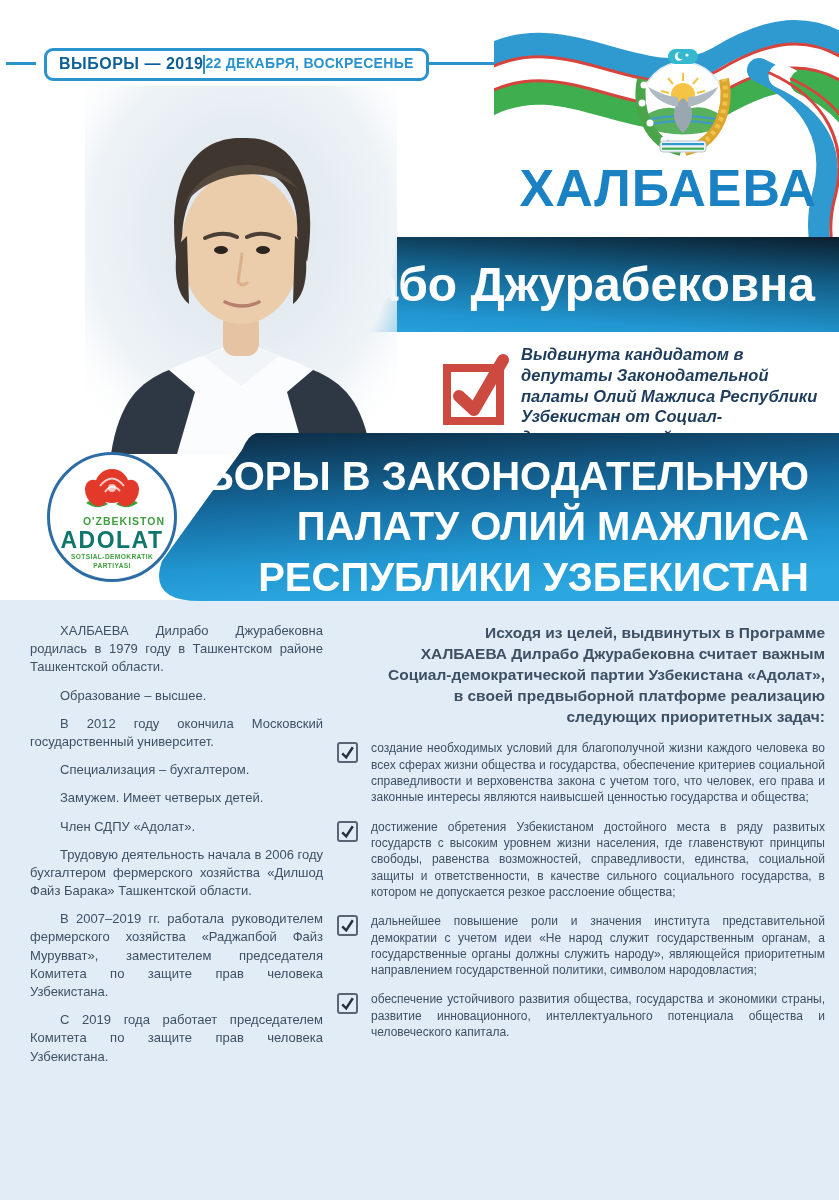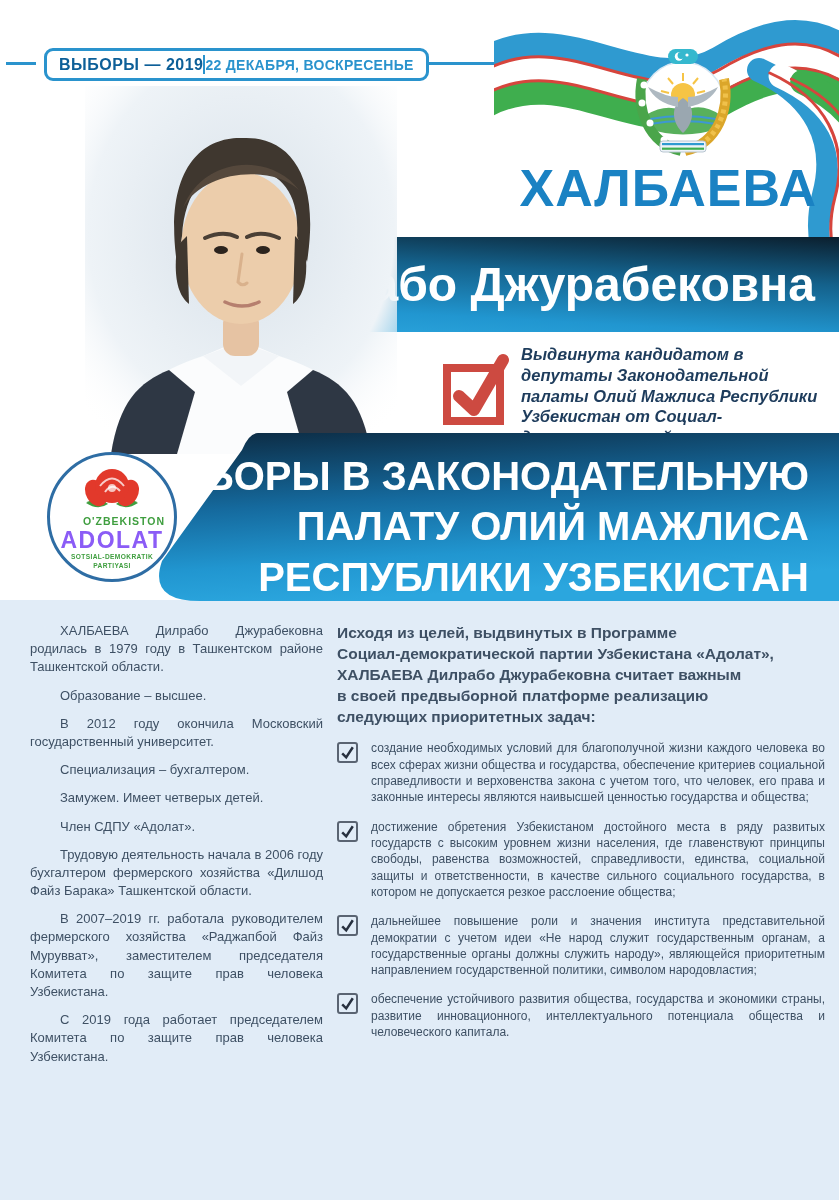--- a/index.html
+++ b/index.html
@@ -6,21 +6,21 @@
   *{box-sizing:border-box;}
   .page{
     position:relative;width:839px;height:1200px;overflow:hidden;
     background:#ffffff;font-family:"Liberation Sans",sans-serif;color:#3c4a5c;
   }
   
   .rule{position:absolute;height:3px;background:#2a93cd;top:62px;}
   .rule-left{left:6px;width:30px;}
   .rule-right{left:328px;width:210px;z-index:0;}
   .badge{
-    position:absolute;left:44px;top:48px;display:inline-flex;align-items:center;
+    position:absolute;left:44px;top:48px;display:inline-flex;
     border:3px solid #2a93cd;border-radius:9px;background:#ffffff;
     padding:4px 12px;gap:0;z-index:2;
   }
   .badge-left{font-weight:bold;font-size:16px;color:#0d5f98;letter-spacing:.5px;white-space:nowrap;}
   .badge-divider{width:2px;height:19px;background:#2a93cd;}
   .badge-right{font-weight:bold;font-size:14px;color:#2a93cd;letter-spacing:.3px;white-space:nowrap;}
   
   .ribbon{position:absolute;top:0;right:0;width:345px;height:335px;z-index:1;}
   .emblem{position:absolute;left:628px;top:45px;width:110px;height:112px;z-index:3;}
   
@@ -51,28 +51,28 @@
     font-size:40px;font-weight:800;color:#ffffff;line-height:1.26;white-space:nowrap;
   }
   
   .party-logo{
     position:absolute;left:47px;top:452px;width:130px;height:130px;z-index:5;
     background:#ffffff;border:3px solid #2e6da4;border-radius:50%;
     text-align:center;
   }
   .logo-rose{position:absolute;left:0;top:4px;width:124px;height:56px;}
   .logo-country{position:absolute;left:12px;width:124px;top:60px;font-size:10.5px;font-weight:bold;color:#3f9e3f;letter-spacing:1px;}
-  .logo-name{position:absolute;left:0;width:124px;top:72px;font-size:23px;font-weight:800;color:#8b5cf6;letter-spacing:1.5px;}
+  .logo-name{position:absolute;left:0;width:124px;top:72px;font-size:23px;font-weight:800;color:#0f766e;letter-spacing:1.5px;}
   .logo-sub{position:absolute;left:0;width:124px;top:98px;font-size:6.6px;font-weight:bold;color:#3f9e3f;letter-spacing:.4px;line-height:1.35;}
   
   .lower{position:absolute;left:0;top:600px;width:839px;height:600px;background:#e1ecf7;}
   .bio-col{position:absolute;left:30px;top:622px;width:293px;text-align:justify;}
   .bio-p{margin:0 0 10px 0;text-indent:30px;font-size:13px;line-height:1.4;color:#3e5064;}
   .plat-col{position:absolute;left:337px;top:622px;width:488px;}
-  .intro{text-align:left;font-weight:bold;font-size:15.5px;line-height:1.36;color:#3e5064;}
+  .intro{text-align:right;font-weight:bold;font-size:15.5px;line-height:1.36;color:#3e5064;}
   .plat-items{margin-top:13px;}
   .plat-item{display:flex;gap:13px;margin-bottom:13px;}
   .pcheck{flex:0 0 21px;width:21px;height:21px;margin-top:2px;
     border:2.5px solid #5a6472;border-radius:3px;display:flex;align-items:center;justify-content:center;}
   .plat-text{margin:0;flex:1;text-align:justify;font-size:12px;line-height:1.36;color:#3e5064;}
   .footer{position:absolute;right:10px;top:1203px;font-size:15px;color:#bf4f48;letter-spacing:.2px;}
   .footer .order{margin-left:16px;}
 </style>
 </head>
 <body>
@@ -239,22 +239,22 @@
     <p class="bio-p">Замужем. Имеет четверых детей.</p>
     <p class="bio-p">Член СДПУ «Адолат».</p>
     <p class="bio-p">Трудовую деятельность начала в 2006 году бухгалтером фермерского хозяйства «Дилшод Файз Барака» Ташкентской области.</p>
     <p class="bio-p">В 2007–2019 гг. работала руководителем фермерского хозяйства «Раджапбой Файз Мурувват», заместителем председателя Комитета по защите прав человека Узбекистана.</p>
     <p class="bio-p">С 2019 года работает председателем Комитета по защите прав человека Узбекистана.</p>
   </div>
 
   <div class="plat-col">
     <div class="intro">
       <div>Исходя из целей, выдвинутых в Программе</div>
+      <div>ХАЛБАЕВА Дилрабо Джурабековна считает важным</div>
       <div>Социал-демократической партии Узбекистана «Адолат»,</div>
-      <div>ХАЛБАЕВА Дилрабо Джурабековна считает важным</div>
       <div>в своей предвыборной платформе реализацию</div>
       <div>следующих приоритетных задач:</div>
     </div>
     <div class="plat-items">
       <div class="plat-item">
         <span class="pcheck">
           <svg width="15" height="15" viewBox="0 0 17 17">
               <polyline points="2.5,9.5 7,14 14.5,2.5" fill="none" stroke="#27303f" stroke-width="2.8"></polyline>
             </svg>
         </span>

